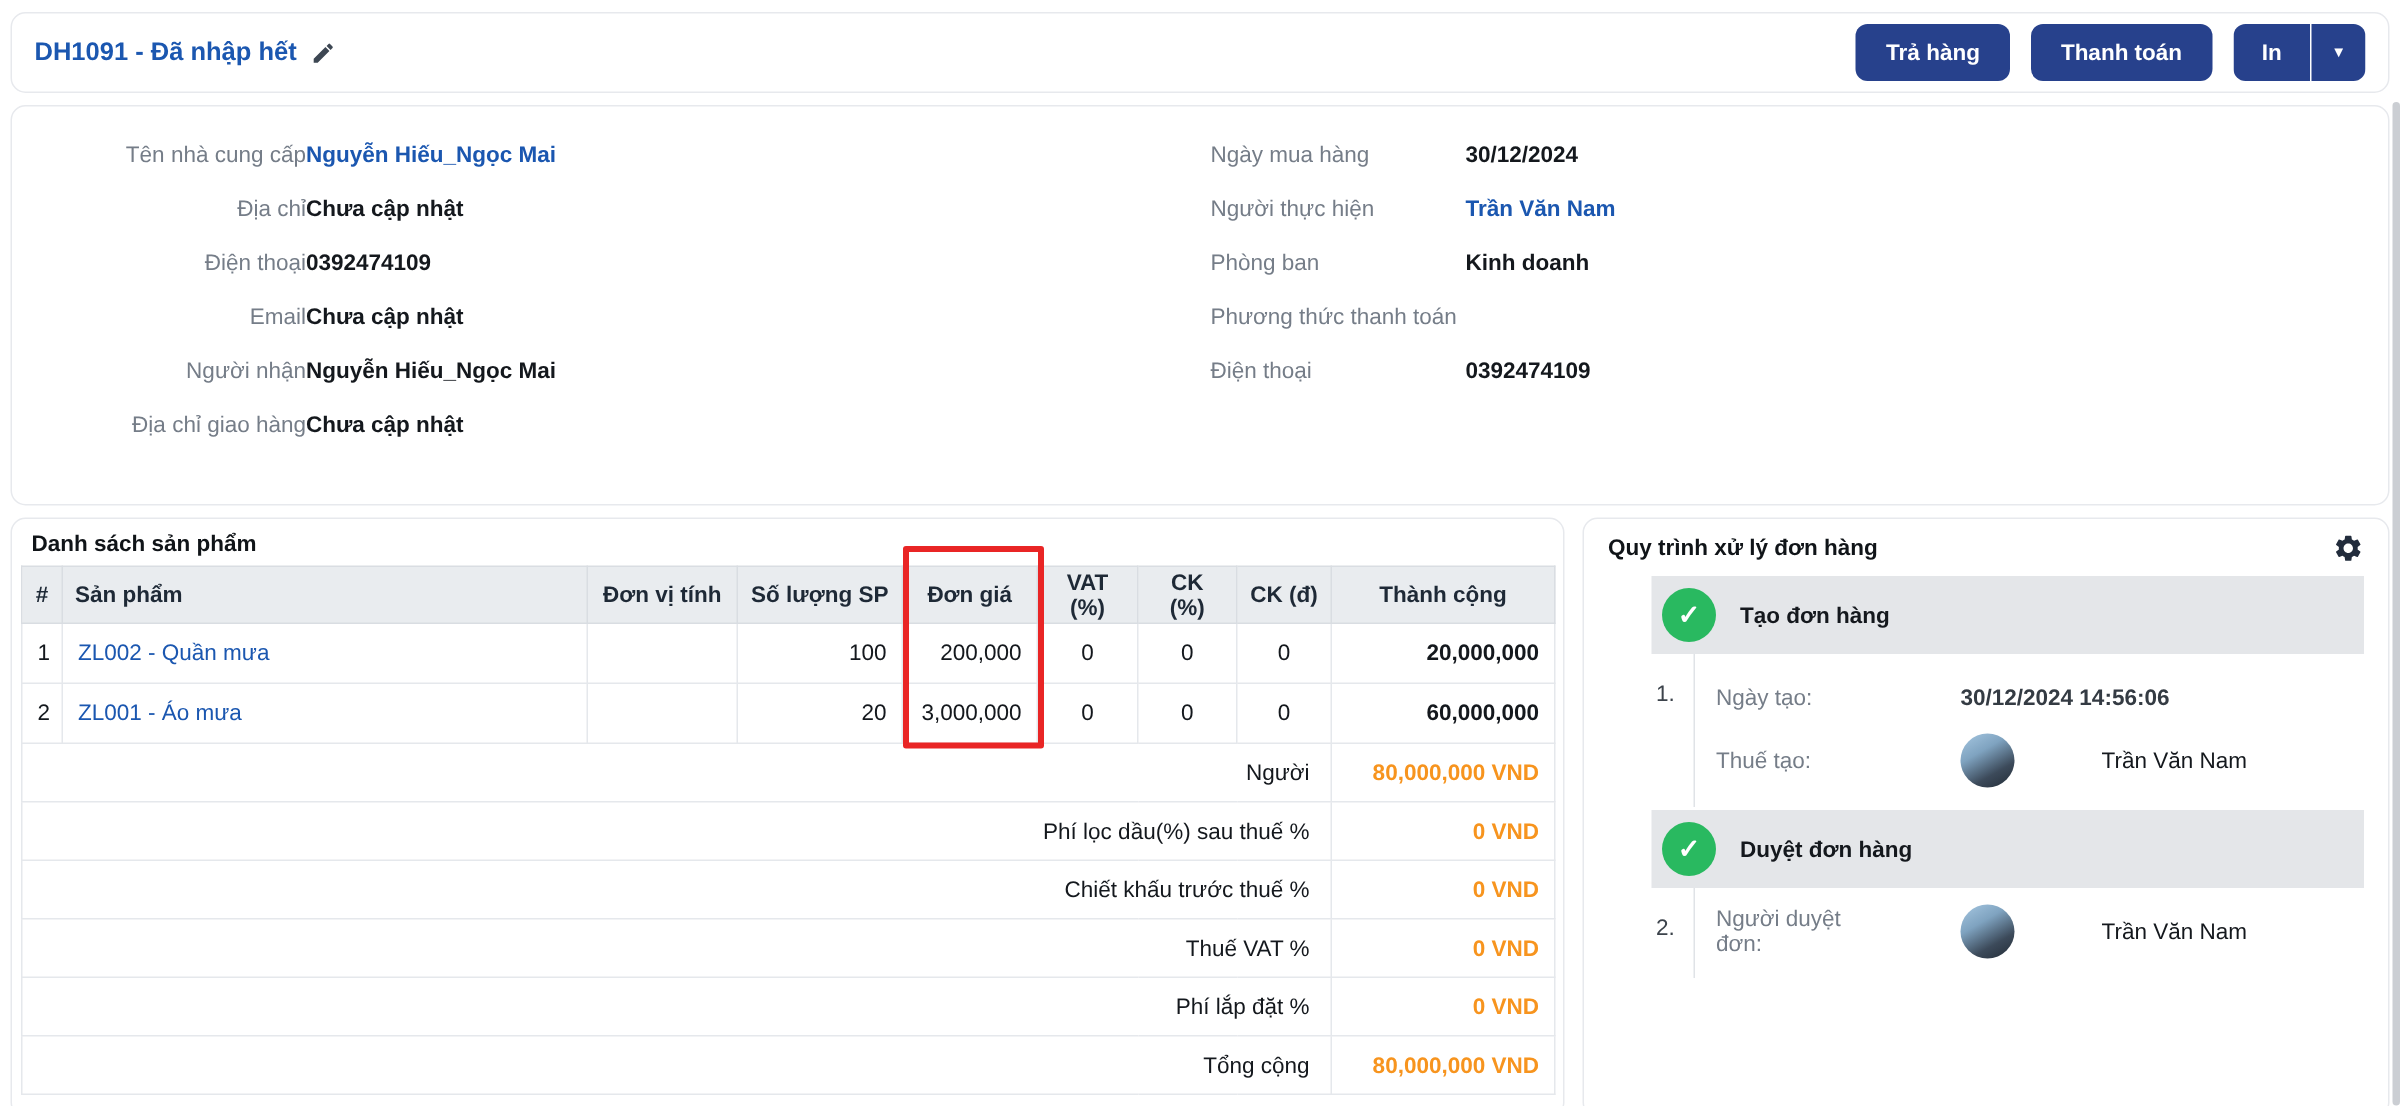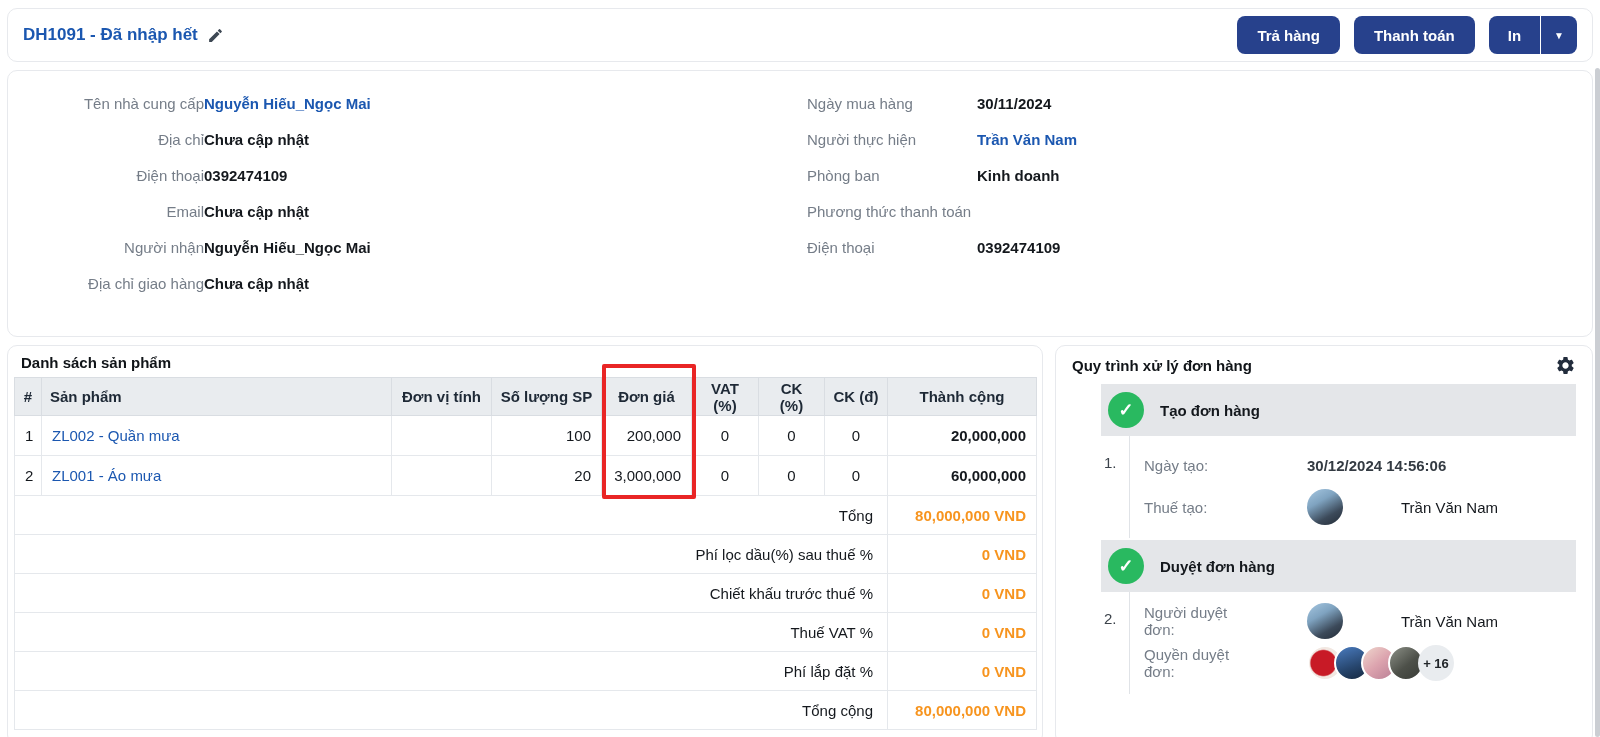--- a/index.html
+++ b/index.html
@@ -121,21 +121,21 @@
       <span class="info-value">Nguyễn Hiếu_Ngọc Mai</span>
     </div>
     <div class="info-row">
       <span class="info-label">Địa chỉ giao hàng</span>
       <span class="info-value">Chưa cập nhật</span>
     </div>
   </div>
   <div class="info-col" id="info-right">
     <div class="info-row">
       <span class="info-label">Ngày mua hàng</span>
-      <span class="info-value">30/11/2024</span>
+      <span class="info-value">30/12/2024</span>
     </div>
     <div class="info-row">
       <span class="info-label">Người thực hiện</span>
       <span class="info-link">Trần Văn Nam</span>
     </div>
     <div class="info-row">
       <span class="info-label">Phòng ban</span>
       <span class="info-value">Kinh doanh</span>
     </div>
     <div class="info-row">
@@ -193,21 +193,21 @@
         <td><span class="prod-link">ZL001 - Áo mưa</span></td>
         <td class="c"></td>
         <td class="r">20</td>
         <td class="r">3,000,000</td>
         <td class="c">0</td>
         <td class="c">0</td>
         <td class="c">0</td>
         <td class="r total-cell">60,000,000</td>
       </tr>
       <tr class="sum">
-        <td class="sum-label" colspan="8">Tổng</td>
+        <td class="sum-label" colspan="8">Người</td>
         <td class="sum-value">80,000,000 VND</td>
       </tr>
       <tr class="sum">
         <td class="sum-label" colspan="8">Phí lọc dầu(%) sau thuế %</td>
         <td class="sum-value">0 VND</td>
       </tr>
       <tr class="sum">
         <td class="sum-label" colspan="8">Chiết khấu trước thuế %</td>
         <td class="sum-value">0 VND</td>
       </tr>
@@ -260,26 +260,16 @@
     <span class="check-circle">✓</span>
     <span class="step-title">Duyệt đơn hàng</span>
   </div>
   <div class="step-details">
     <span class="step-number">2.</span>
     <div class="detail-row">
       <span class="detail-label">Người duyệt đơn:</span>
       <span class="avatar avatar-person"></span>
       <span class="detail-name">Trần Văn Nam</span>
     </div>
-    <div class="detail-row">
-      <span class="detail-label">Quyền duyệt đơn:</span>
-      <span class="avatar-stack">
-        <span class="avatar avatar-rose"></span>
-        <span class="avatar avatar-bldg"></span>
-        <span class="avatar avatar-girl"></span>
-        <span class="avatar avatar-dark"></span>
-        <span class="avatar-more">+ 16</span>
-      </span>
-    </div>
   </div>
 </div>
 
 <div id="scrollbar"></div>
 
 </body></html>

